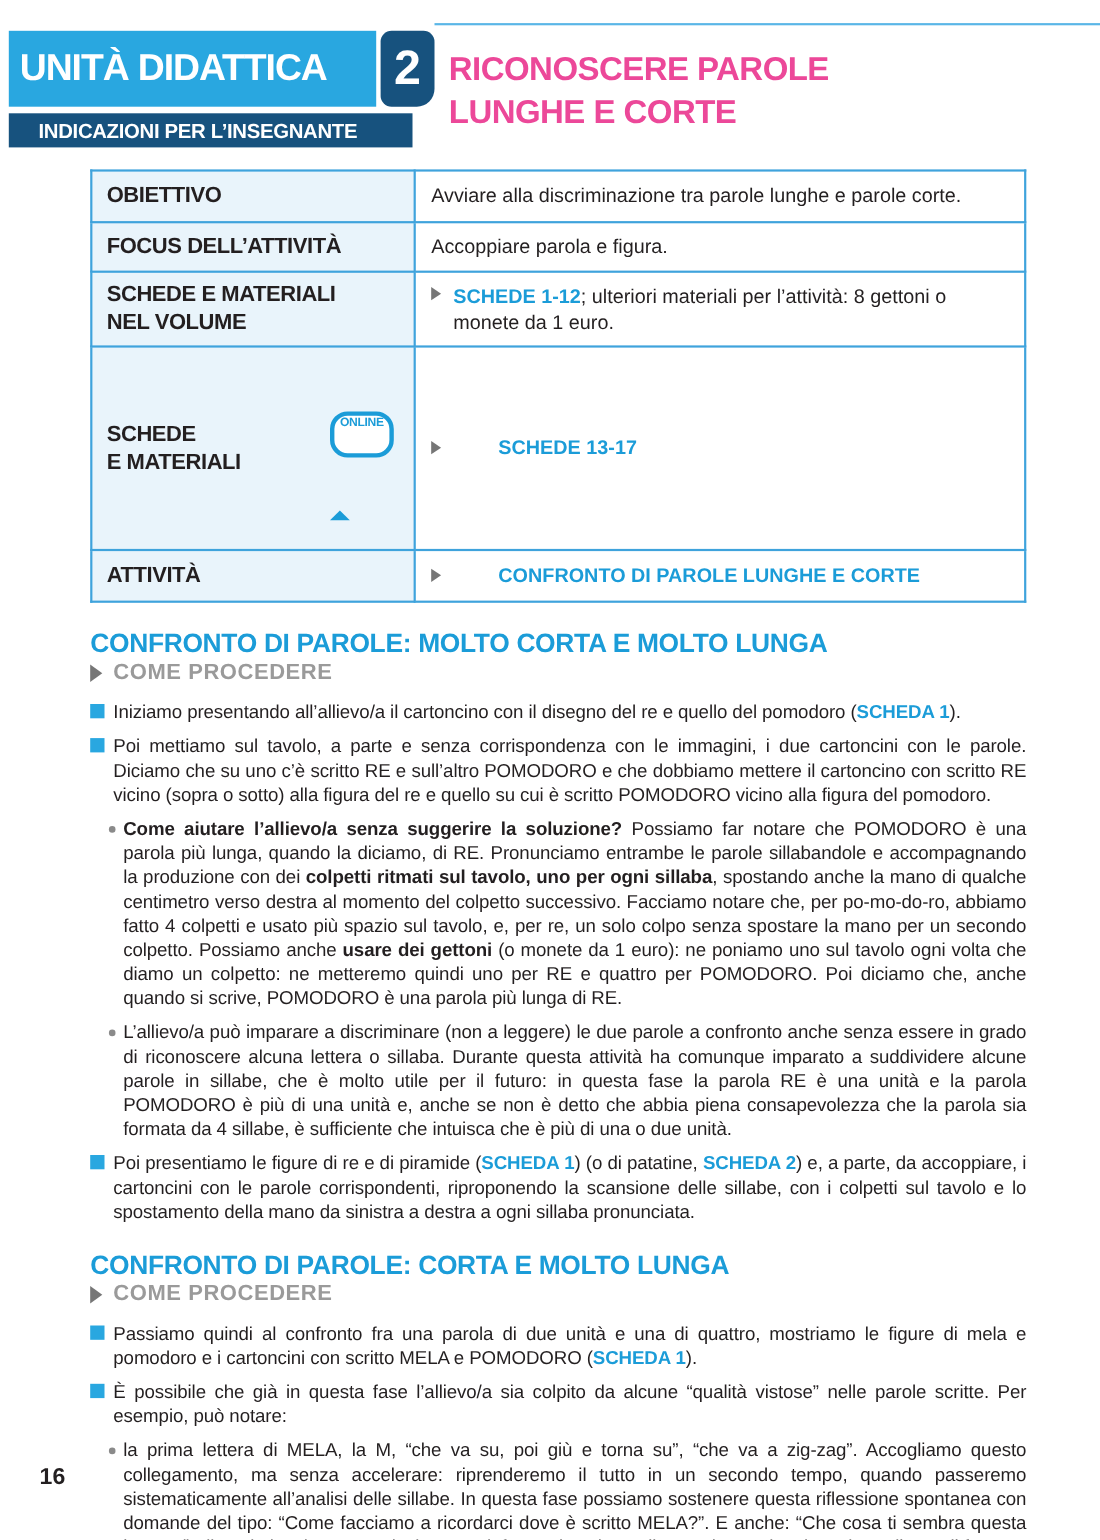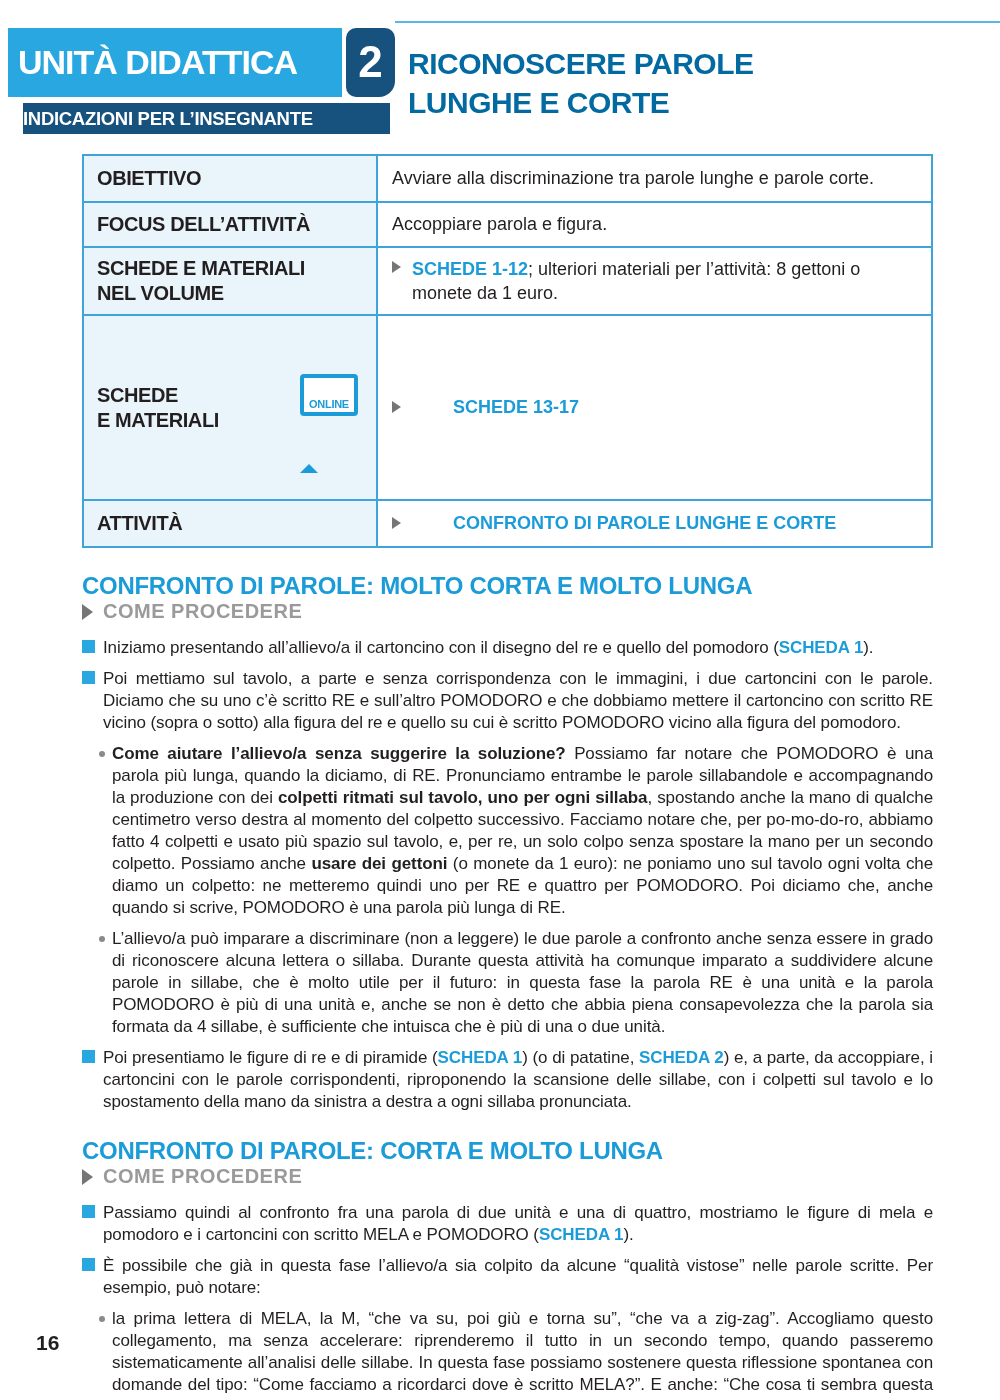--- a/index.html
+++ b/index.html
@@ -20,28 +20,28 @@
     background:#29a7e0; color:#fff; font-weight:bold;
     font-size:34px; letter-spacing:-1px; line-height:69px; padding-left:10px;
     white-space:nowrap;
   }
   .unit-box {
     position:absolute; left:346px; top:28px; width:49px; height:69px;
     background:#17527e; border-radius:10px 10px 16px 10px;
     color:#fff; font-size:44px; font-weight:bold; text-align:center; line-height:67px;
   }
   .subbar {
-    position:absolute; left:23px; top:103px; width:367px; height:31px;
+    position:absolute; left:8px; top:103px; width:367px; height:31px;
     background:#17527e; color:#fff; font-weight:bold;
-    font-size:18.5px; letter-spacing:-0.3px; line-height:31px; 
+    font-size:18.5px; letter-spacing:-0.3px; line-height:31px; padding-left:27px;
     white-space:nowrap;
   }
   .main-title {
     position:absolute; left:408px; top:44px;
-    color:#0369a1; font-weight:bold; font-size:30px; line-height:39px; letter-spacing:-0.5px;
+    color:#ec4899; font-weight:bold; font-size:30px; line-height:39px; letter-spacing:-0.5px;
     white-space:nowrap;
   }
 
   
   .content { position:absolute; left:82px; top:154px; width:851px; }
   table.info { border-collapse:collapse; width:851px; table-layout:fixed; }
   table.info td { border:2px solid #3fa3dc; vertical-align:middle; }
   td.lbl {
     width:294px; background:#e9f4fb; font-weight:bold; font-size:20px;
     padding:8px 8px 8px 13px; line-height:1.25; letter-spacing:-0.4px; white-space:pre-line;
@@ -60,22 +60,22 @@
     margin-right:8px; flex:0 0 auto;
   }
   .blue { color:#1b9cd8; font-weight:bold; }
   .hang { position:relative; padding-left:20px; }
   .hang .tri { position:absolute; left:0; top:4px; }
   .arrow-line { display:flex; align-items:center;gap:44px; }
 
   
   .monitor { flex:0 0 auto; margin-left:4px; }
   .monitor .screen {
-    width:58px; height:42px; border:4px solid #1b9cd8; border-radius:4px; background:#fff;
-    display:flex; align-items:flex-end; justify-content:center;
+    width:58px; height:42px; border:4px solid #1b9cd8; border-radius:16px; background:#fff;
+    display:flex; align-items:flex-start; justify-content:center;
     font-size:11px; font-weight:bold; color:#1b9cd8; letter-spacing:-0.3px;
   }
   .monitor .stand {
     width:14px; height:0; margin:0 auto;
     border-bottom:9px solid #1b9cd8; border-left:9px solid transparent; border-right:9px solid transparent;
   }
 
   
   h2.section {
     margin-top:24px; color:#1b9cd8; font-size:24px; font-weight:bold; letter-spacing:-0.3px;

